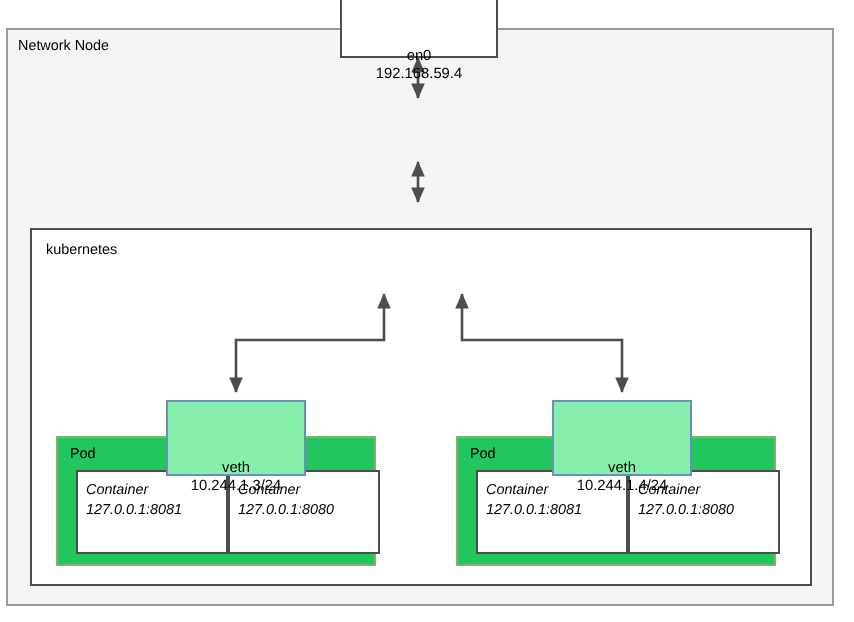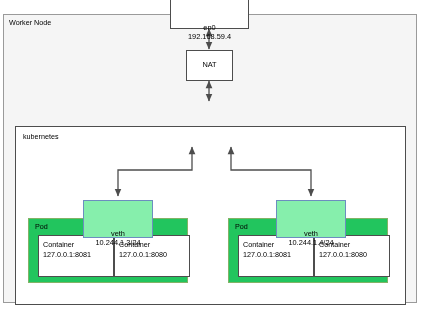--- a/index.html
+++ b/index.html
@@ -29,21 +29,20 @@
   
   .node-box {
     background: #f5f5f5;
     border: 1px solid #9a9a9a;
     display: block;
   }
   .k8s-box {
     background: #ffffff;
     border: 1.5px solid #4d4d4d;
     display: block;
-    margin-top: 12px;
   }
   .container-label {
     position: absolute;
     font-size: 7.2px;
     color: #000000;
     white-space: nowrap;
   }
   
   .plain-box {
     background: #ffffff;
@@ -71,20 +70,21 @@
   }
   
   .ctr-box {
     background: #ffffff;
     border: 1.3px solid #4d4d4d;
     display: block;
     padding: 4px 0 0 4px;
     font-size: 7.2px;
     text-align: left;
     line-height: 1.35;
+    font-style: italic;
   }
   .multiline {
     white-space: pre-line;
     margin-top: 40px;
   }
   svg.edges {
     position: absolute;
     left: 0;
     top: 0;
     width: 427px;
@@ -92,21 +92,21 @@
     overflow: visible;
     pointer-events: none;
   }
 </style>
 </head>
 <body>
 
 <div id="canvas">
 
   <div class="box node-box" style="left:3px; top:14px; width:414px; height:289px;">
-    <span class="container-label" style="left:5px; top:4px;">Worker Node</span>
+    <span class="container-label" style="left:5px; top:4px;">Network Node</span>
   </div>
 
   <div class="box k8s-box" style="left:15px; top:114px; width:391px; height:179px;">
     <span class="container-label" style="left:7px; top:6px;">kubernetes</span>
   </div>
 
   <div class="box pod-box" style="left:28px; top:218px; width:160px; height:65px;">
     <span class="container-label" style="left:6px; top:4px;">Pod</span>
     <div class="ctr-box" style="position:absolute; left:9px; top:16px; width:70px; height:36px;">
       <span class="multiline">Container
@@ -153,22 +153,19 @@
     <span class="multiline">veth
 10.244.1.3/24</span>
   </div>
 
   <div class="box veth-box" style="left:276px; top:200px; width:70px; height:38px;">
     <span class="multiline">veth
 10.244.1.4/24</span>
   </div>
 
 
-  <div class="box plain-box" style="left:186px; top:50px; width:47px; height:31px;">
-    <span>NAT</span>
-  </div>
 
   <div class="box plain-box" style="left:170px; top:-4px; width:79px; height:33px;">
     <span class="multiline">en0
 192.168.59.4</span>
   </div>
 
 </div>
 
 </body></html>

